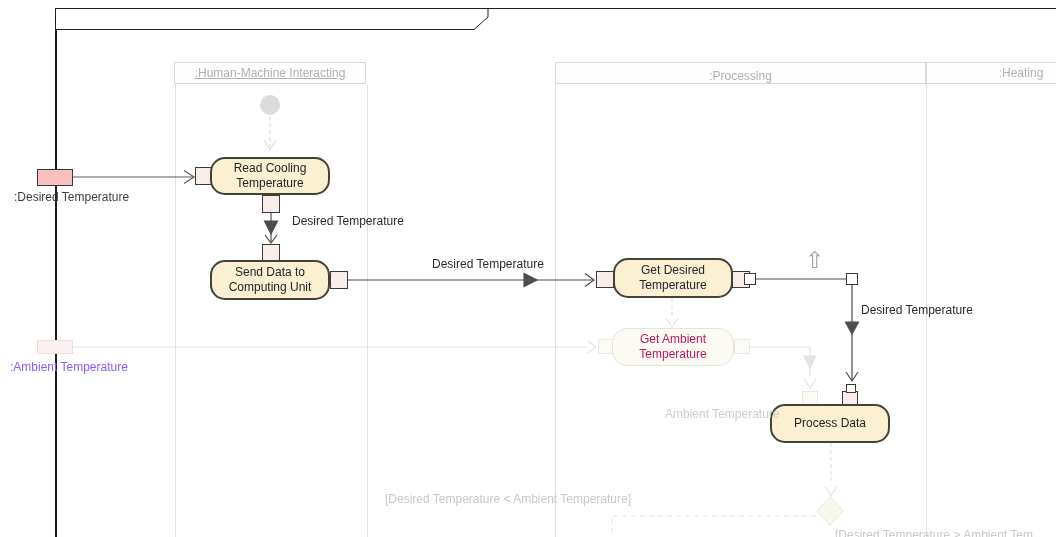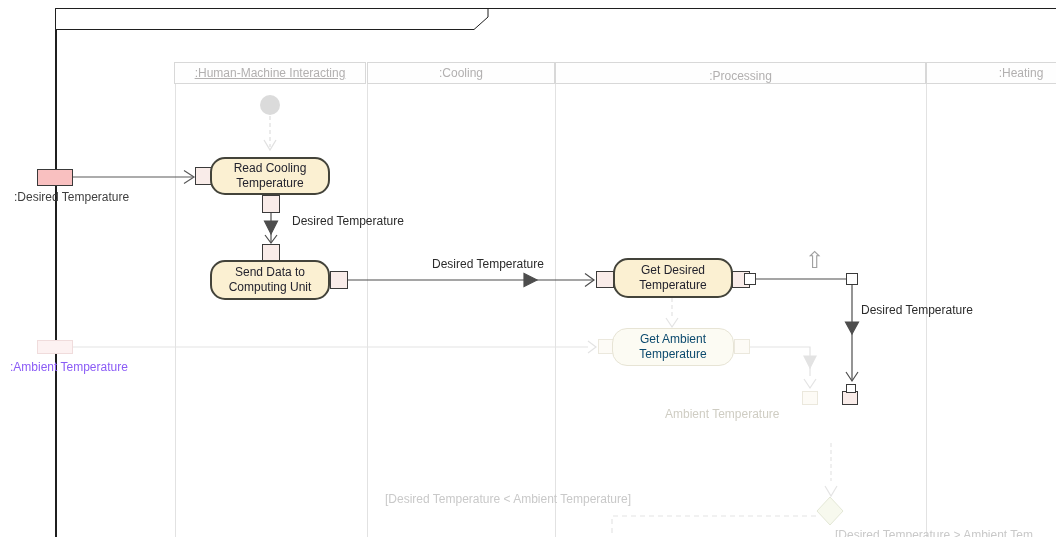--- a/index.html
+++ b/index.html
@@ -14,21 +14,21 @@
   .frame-title{left:63px;top:11px;color:#000;white-space:nowrap;}
   
   .lane-cell{top:62px;height:22px;box-sizing:border-box;border:1px solid #d8d8d8;
     background:#fefefe;display:flex;align-items:center;justify-content:center;
     color:#b2b0b0;}
   .lane-line{top:84px;width:1px;height:453px;background:#e2e2e2;}
   
   .action{box-sizing:border-box;border:2px solid #43433a;border-radius:15px;
     background:#fbf0d2;color:#23232e;display:flex;align-items:center;
     justify-content:center;text-align:center;line-height:1.25;white-space:pre-line;z-index:3;}
-  .action.faded{border:1px solid #e7e4d5;background:#fcfbf3;color:#0c4a6e;}
+  .action.faded{border:1px solid #e7e4d5;background:#fcfbf3;color:#be185d;}
   
   .pin{box-sizing:border-box;background:#f9ece9;border:1px solid #3a3a3a;z-index:2;}
   .pin.faded{background:#fdfbf6;border:1px solid #ebe8dd;}
   .marker-square{box-sizing:border-box;background:#ffffff;border:1px solid #3a3a3a;z-index:4;}
   
   .param{box-sizing:border-box;z-index:3;}
   .param.active{background:#f9c0c0;border:1.5px solid #3a3a3a;}
   .param.faded{background:#fdf2f2;border:1px solid #f0dcdc;}
   
   .initial-node{width:20px;height:20px;border-radius:50%;background:#dbdbdb;z-index:2;}
@@ -45,23 +45,20 @@
 <div id="stage">
 
   <div class="abs frame-top"></div>
   <div class="abs frame-left"></div>
   <svg class="abs" style="left:55px;top:8px;z-index:6;" width="440" height="23">
     <polygon points="0.5,0.5 433,0.5 433,9 419,21.5 0.5,21.5" fill="#ffffff" stroke="#1f1f1f" stroke-width="1"></polygon>
   </svg>
 
   <div class="abs lane-cell" style="left:174px;width:192px;text-decoration:underline;">
     <span>:Human-Machine Interacting</span>
-  </div>
-  <div class="abs lane-cell" style="left:367px;width:188px;">
-    <span>:Cooling</span>
   </div>
   <div class="abs lane-cell" style="left:555px;width:371px;align-items:flex-end;">
     <span>:Processing</span>
   </div>
   <div class="abs lane-cell" style="left:926px;width:190px;">
     <span>:Heating</span>
   </div>
 
   <div class="abs lane-line" style="left:175px;"></div>
   <div class="abs lane-line" style="left:367px;"></div>
@@ -166,17 +163,20 @@
   <div class="abs action faded" style="left:612px;top:328px;width:122px;height:38px;">
     <span>Get Ambient
 Temperature</span>
   </div>
   <div class="abs pin faded" style="left:734px;top:339px;width:16px;height:15px;"></div>
   <div class="abs lbl dim" style="left:665px;top:375px;margin-top:32px;">Ambient Temperature</div>
 
   <div class="abs pin faded" style="left:802px;top:391px;width:16px;height:14px;"></div>
   <div class="abs pin" style="left:842px;top:391px;width:16px;height:14px;"></div>
   <div class="abs marker-square" style="left:846px;top:384px;width:10px;height:9px;"></div>
+  <div class="abs action" style="left:770px;top:404px;width:120px;height:39px;">
+    <span>Process Data</span>
+  </div>
 
   <div class="abs lbl guard" style="left:385px;top:492px;">[Desired Temperature &lt; Ambient Temperature]</div>
   <div class="abs lbl guard" style="left:835px;top:528px;">[Desired Temperature &gt;  Ambient Tem</div>
 
 </div>
 
 </body></html>

